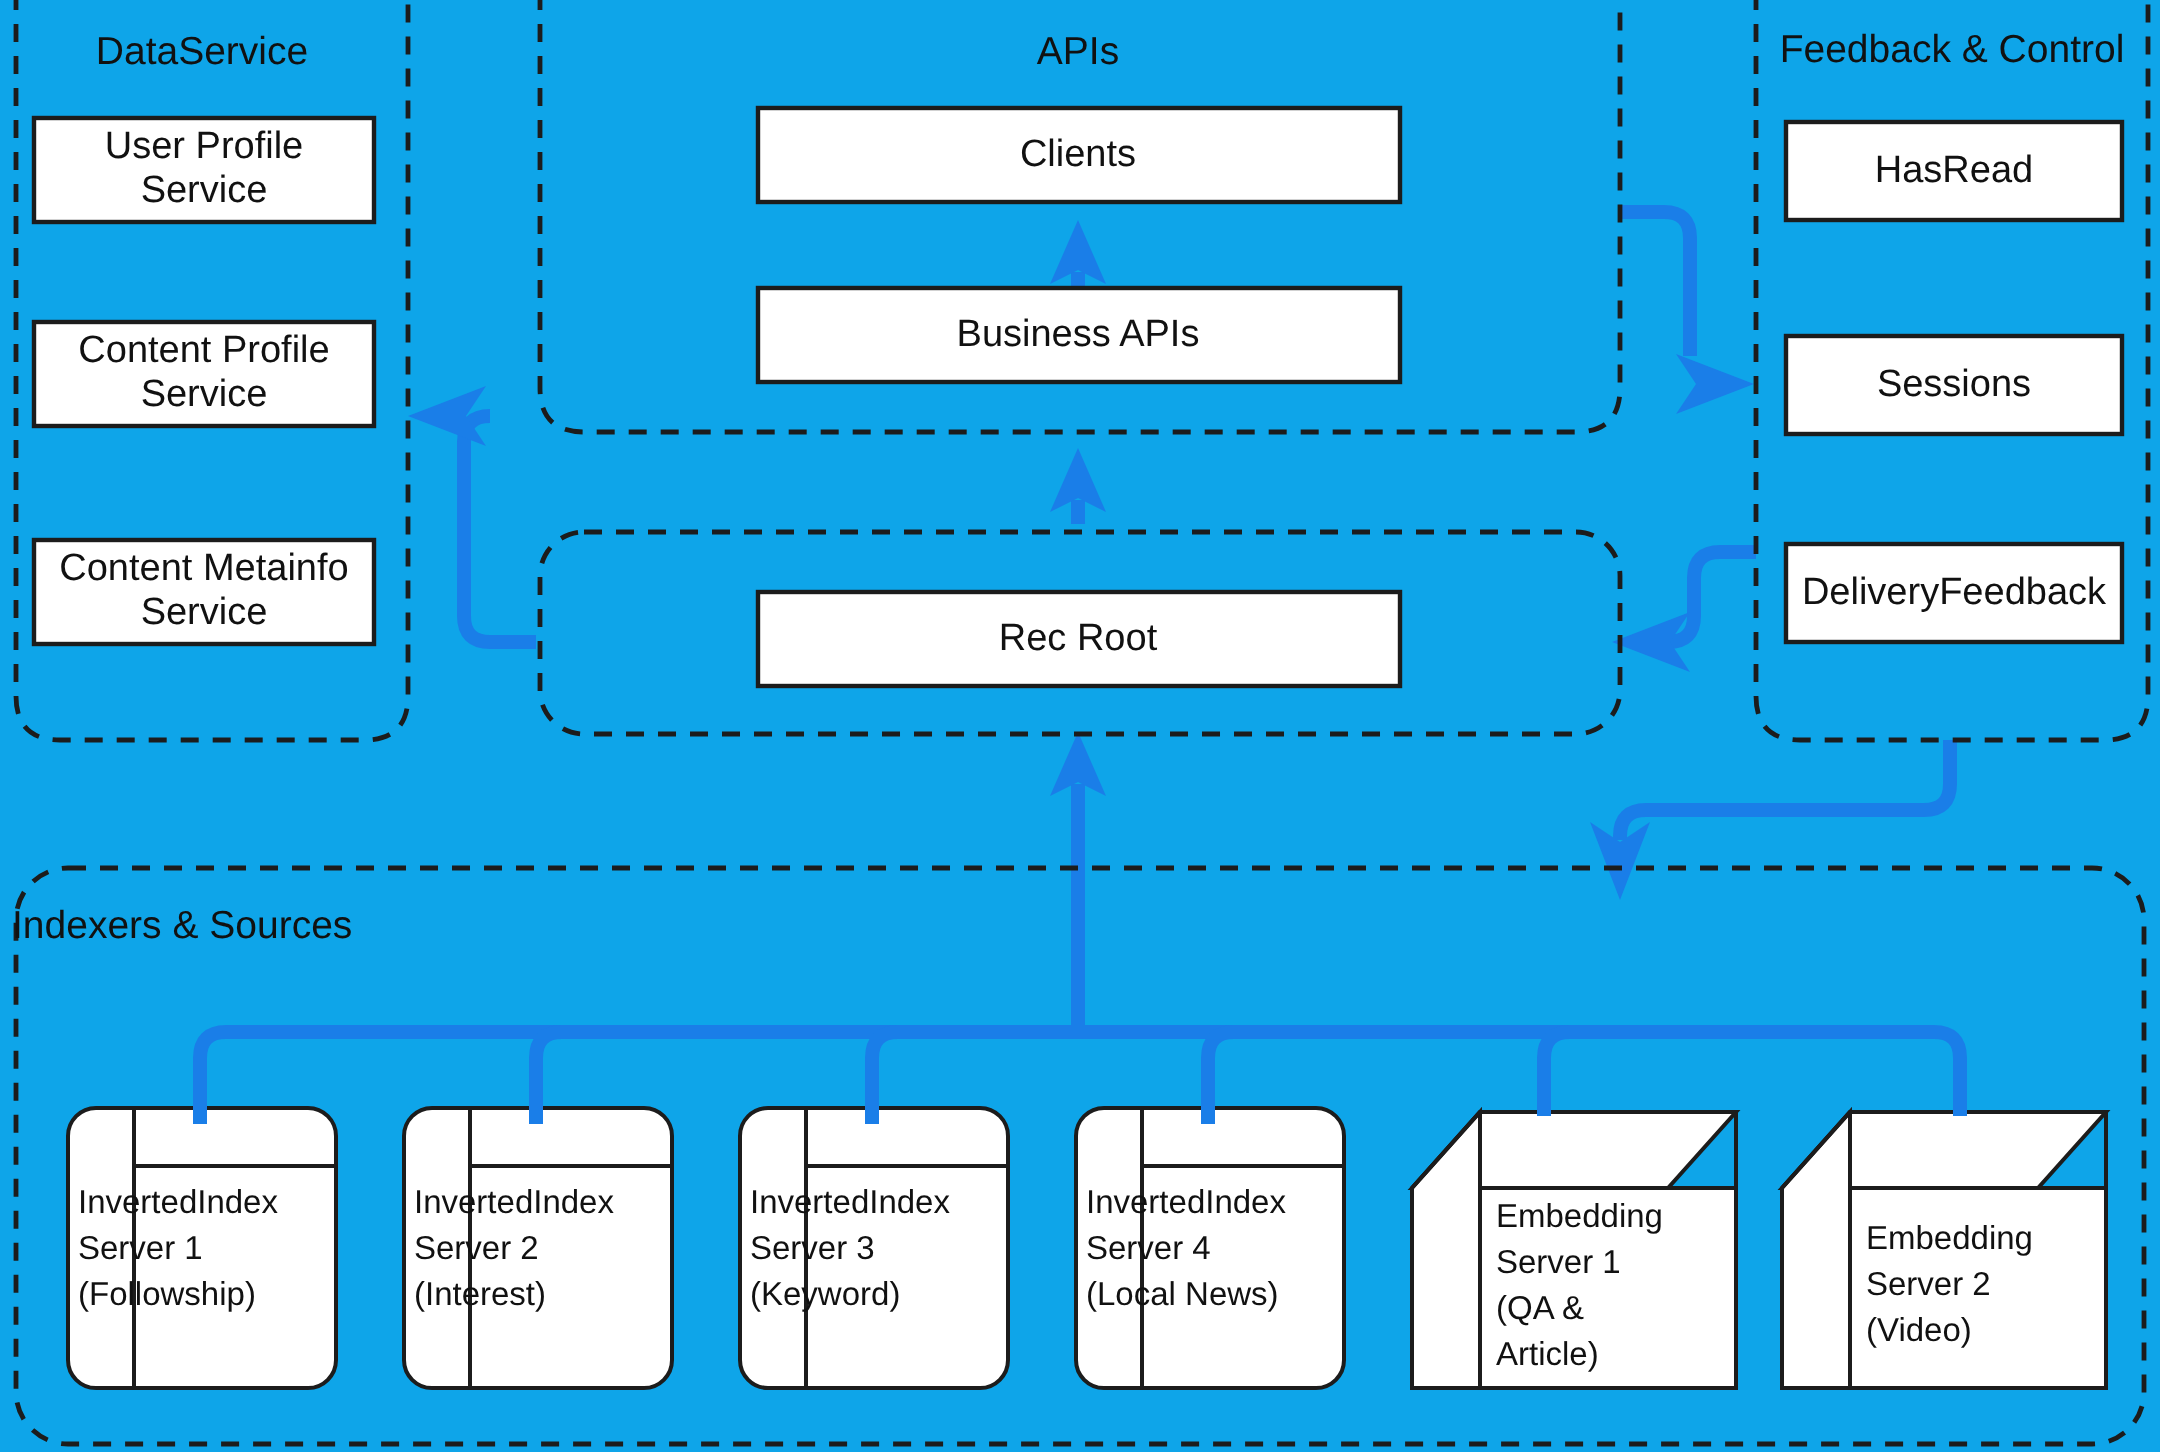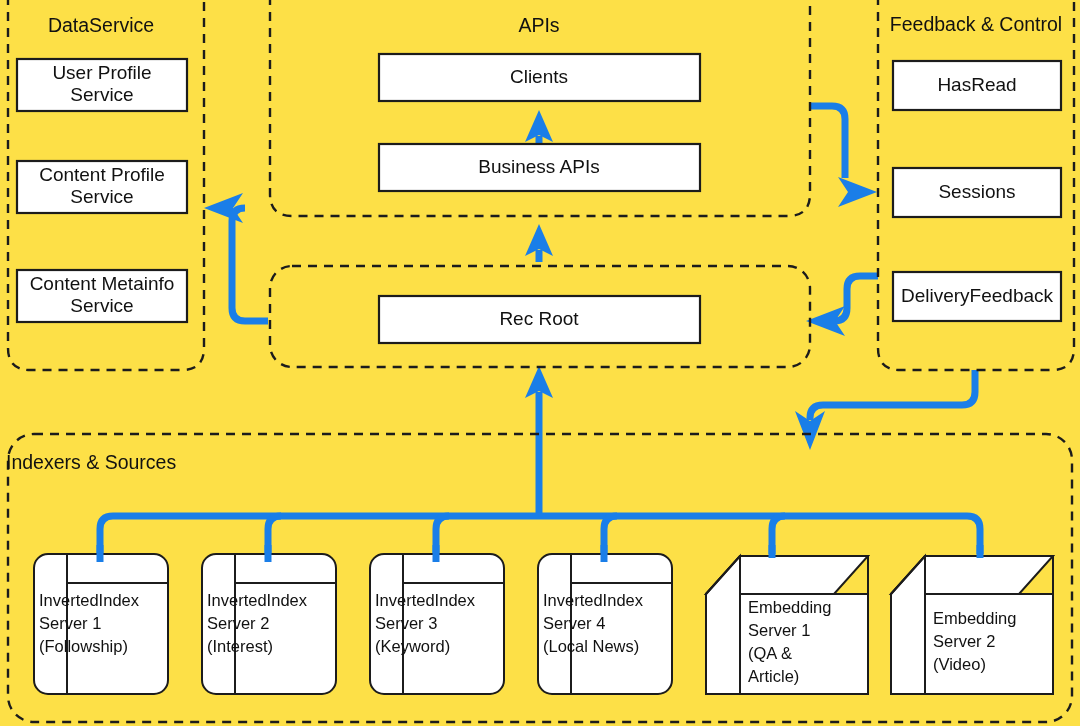--- a/index.html
+++ b/index.html
@@ -10,21 +10,21 @@
   body {
     width: 1080px;
     height: 726px;
     overflow: hidden;
     font-family: "Liberation Sans", sans-serif;
   }
   #diagram-root {
     position: relative;
     width: 1080px;
     height: 726px;
-    background: #fde047;
+    background: #0ea5e9;
   }
   svg.layer {
     position: absolute;
     top: 0;
     left: 0;
     width: 1080px;
     height: 726px;
   }
   .group-frame {
     fill: none;

